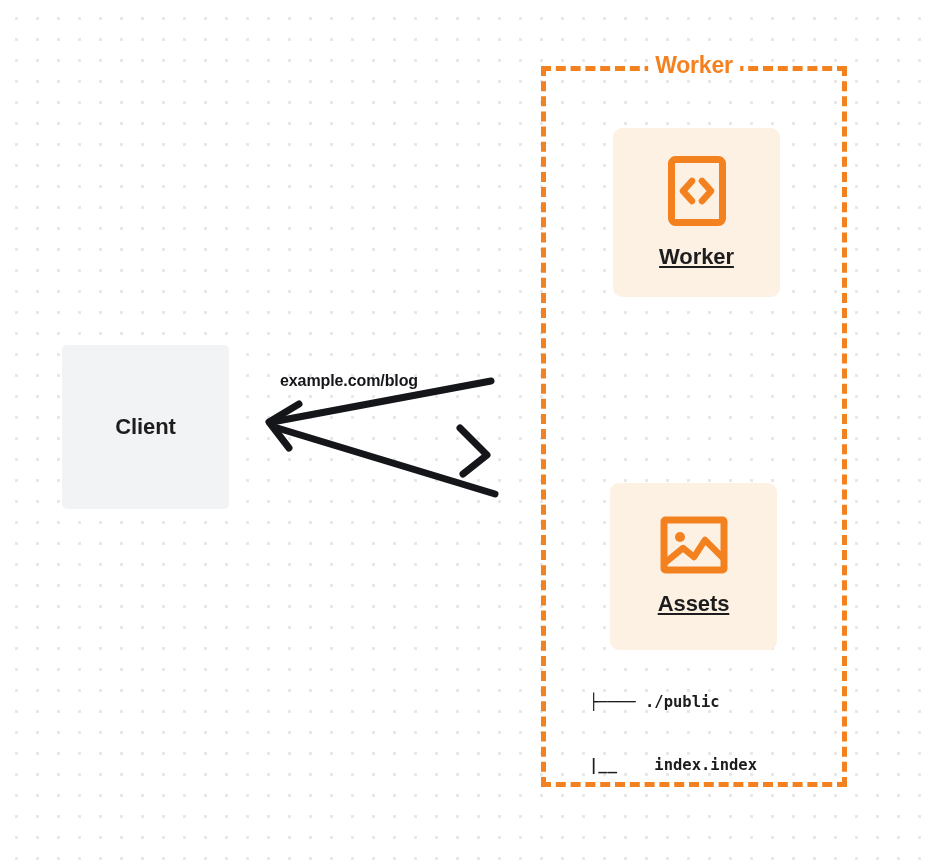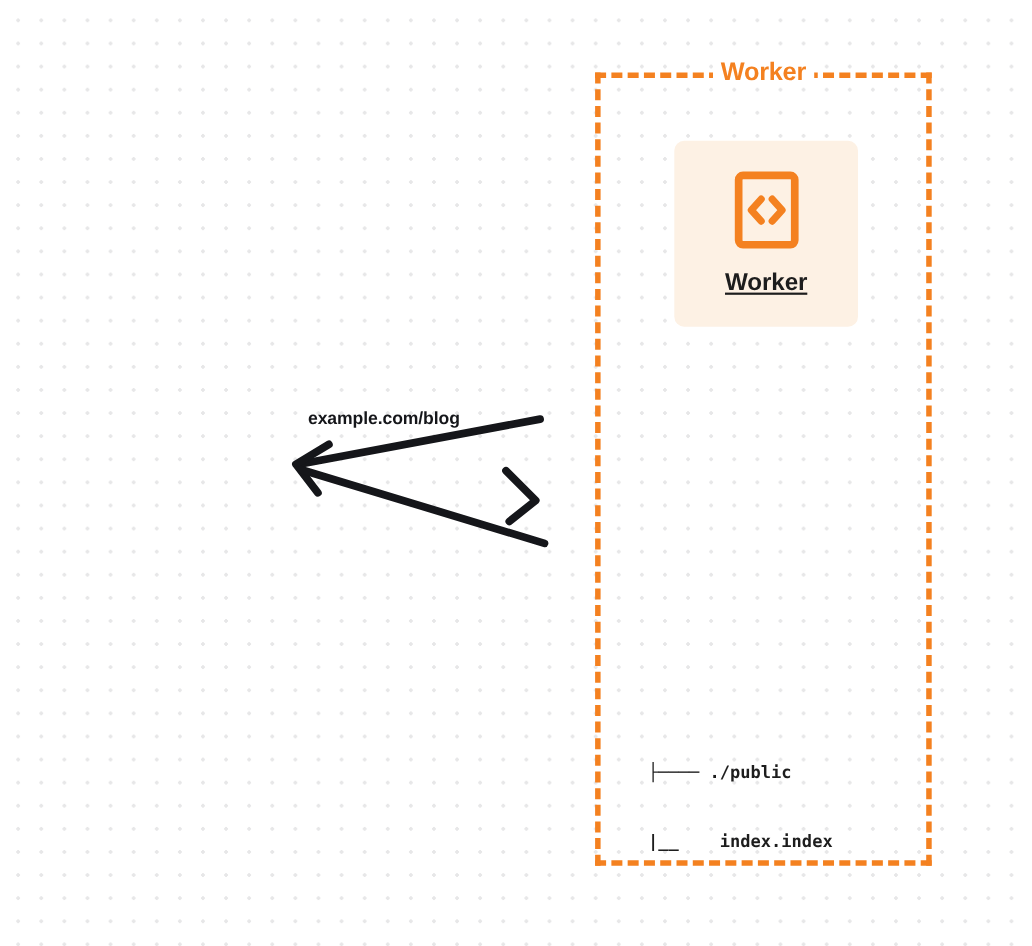--- a/index.html
+++ b/index.html
@@ -157,38 +157,51 @@
       <line x1="491" y1="381" x2="272" y2="422" stroke="#15161a" stroke-width="7" stroke-linecap="round"></line>
       <polyline points="299,404 269,422 289,448" fill="none" stroke="#15161a" stroke-width="7" stroke-linecap="round" stroke-linejoin="round"></polyline>
     </g>
 
     <g>
       <line x1="274" y1="427" x2="495" y2="494" stroke="#15161a" stroke-width="7" stroke-linecap="round"></line>
       <polyline points="460,428 487,455 463,474" fill="none" stroke="#15161a" stroke-width="7" stroke-linecap="round" stroke-linejoin="round"></polyline>
     </g>
   </svg>
 
+  <div id="client-node">
+    <span class="node-label">Client</span>
+  </div>
 
   <div id="request-label">example.com/blog</div>
 
   <div id="project-container">
     <div id="project-title">Worker</div>
   </div>
 
   <div id="worker-card" class="service-card">
     <span class="card-icon">
       <svg width="60" height="72" viewBox="0 0 60 72" xmlns="http://www.w3.org/2000/svg">
         <rect x="4.5" y="4.5" width="51" height="63" rx="4" ry="4" fill="none" stroke="#f48120" stroke-width="7"></rect>
         <polyline points="25,26 16,36 25,46" fill="none" stroke="#f48120" stroke-width="6.5" stroke-linecap="round" stroke-linejoin="round"></polyline>
         <polyline points="35,26 44,36 35,46" fill="none" stroke="#f48120" stroke-width="6.5" stroke-linecap="round" stroke-linejoin="round"></polyline>
       </svg>
     </span>
     <span class="card-label">Worker</span>
   </div>
 
+  <div id="assets-card" class="service-card">
+    <span class="card-icon">
+      <svg width="68" height="58" viewBox="0 0 68 58" xmlns="http://www.w3.org/2000/svg">
+        <rect x="4" y="4" width="60" height="50" rx="1.5" ry="1.5" fill="none" stroke="#f48120" stroke-width="7"></rect>
+        <circle cx="20" cy="21" r="5" fill="#f48120"></circle>
+        <polyline points="6,46 23,32 34,41 45,24 63,42" fill="none" stroke="#f48120" stroke-width="6.5" stroke-linecap="round" stroke-linejoin="round"></polyline>
+      </svg>
+    </span>
+    <span class="card-label">Assets</span>
+  </div>
 
   <div id="file-tree">
     <span class="tree-row">├──── ./public</span>
     <span class="tree-row">|__    index.index</span>
     
   </div>
 
 </div>
 
 </body></html>

